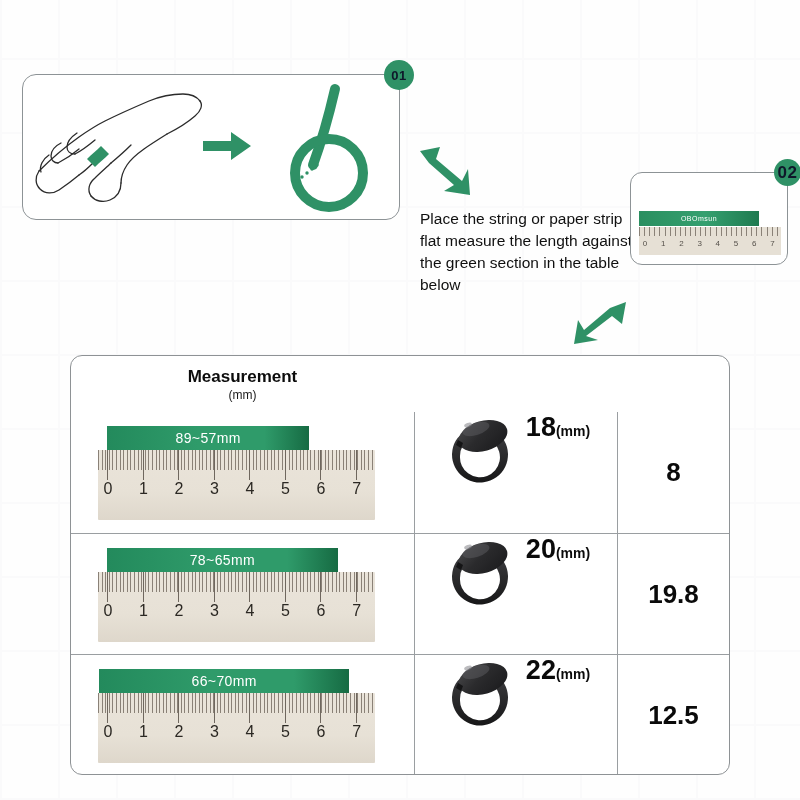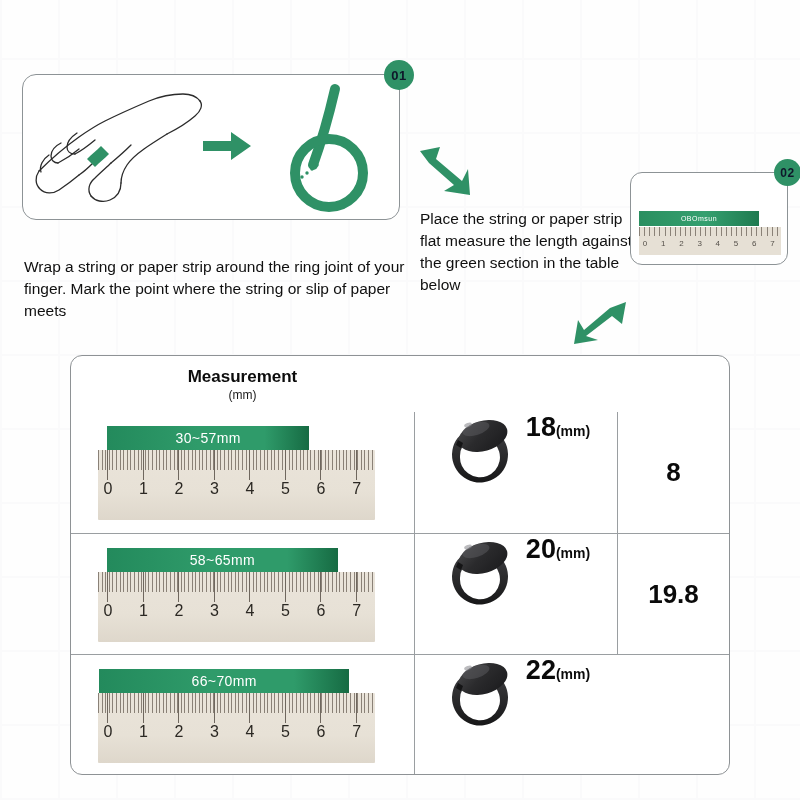--- a/index.html
+++ b/index.html
@@ -64,21 +64,21 @@
     background: #2f9166;
     color: #0f172a;
     font-size: 13px;
     font-weight: bold;
     display: flex;
     align-items: center;
     justify-content: center;
     letter-spacing: 0.5px;
   }
   .badge01 { right: -15px; top: -15px; }
-  .badge02 { right: -14px; top: -14px; width: 27px; height: 27px; font-size: 12px; }
+  .badge02 { right: -14px; top: -14px; width: 27px; height: 27px; font-size: 17px; }
 
   .hand-svg { position: absolute; left: 8px; top: 10px; }
   .arrow-right-svg { position: absolute; left: 178px; top: 55px; }
   .loop-svg { position: absolute; left: 240px; top: 6px; }
 
   
   .caption1 {
     position: absolute;
     left: 24px;
     top: 256px;
@@ -291,21 +291,20 @@
       <g fill="#2f9166">
         <circle cx="34" cy="100" r="1.7"></circle>
         <circle cx="39" cy="96" r="1.7"></circle>
         <circle cx="44" cy="92" r="1.7"></circle>
         <circle cx="49" cy="88" r="1.7"></circle>
         <circle cx="54" cy="84" r="1.7"></circle>
       </g>
     </svg>
   </div>
 
-  <div class="caption1">Wrap a string or paper strip around the ring joint of your finger. Mark the point where the string or slip of paper meets</div>
 
   <svg class="arrow-mid" width="58" height="58" viewBox="0 0 58 58">
     <path d="M4 10 L24 6 L20 18 L46 40 L52 28 L54 54 L28 50 L38 44 L13 22 Z" fill="#2f9166"></path>
   </svg>
 
   <div class="caption2">Place the string or paper strip flat measure the length against the green section in the table below</div>
 
   <svg class="arrow-low" width="58" height="52" viewBox="0 0 58 52">
     <path d="M54 8 L50 30 L40 22 L14 42 L26 46 L2 50 L6 26 L12 36 L38 14 Z" fill="#2f9166"></path>
   </svg>
@@ -351,21 +350,21 @@
                   <span style="left: 10px;">0</span>
                   <span style="left: 45.5128px;">1</span>
                   <span style="left: 81.0256px;">2</span>
                   <span style="left: 116.538px;">3</span>
                   <span style="left: 152.051px;">4</span>
                   <span style="left: 187.564px;">5</span>
                   <span style="left: 223.077px;">6</span>
                   <span style="left: 258.59px;">7</span>
                 </div>
               </div>
-              <div class="green-strip" style="left: 9px; width: 202.423px;">30~57mm</div>
+              <div class="green-strip" style="left: 9px; width: 202.423px;">89~57mm</div>
             </div>
           </div>
           <div class="c2">
             <div class="ring-cell-inner">
               <svg class="ring-img" viewBox="0 0 78 84">
     <defs>
       <linearGradient id="rg" x1="0" y1="0" x2="1" y2="1">
         <stop offset="0%" stop-color="#4a4a4c"></stop>
         <stop offset="45%" stop-color="#2b2b2d"></stop>
         <stop offset="100%" stop-color="#1a1a1c"></stop>
@@ -398,21 +397,21 @@
                   <span style="left: 10px;">0</span>
                   <span style="left: 45.5128px;">1</span>
                   <span style="left: 81.0256px;">2</span>
                   <span style="left: 116.538px;">3</span>
                   <span style="left: 152.051px;">4</span>
                   <span style="left: 187.564px;">5</span>
                   <span style="left: 223.077px;">6</span>
                   <span style="left: 258.59px;">7</span>
                 </div>
               </div>
-              <div class="green-strip" style="left: 9px; width: 230.833px;">58~65mm</div>
+              <div class="green-strip" style="left: 9px; width: 230.833px;">78~65mm</div>
             </div>
           </div>
           <div class="c2">
             <div class="ring-cell-inner">
               <svg class="ring-img" viewBox="0 0 78 84">
     <defs>
       <linearGradient id="rg" x1="0" y1="0" x2="1" y2="1">
         <stop offset="0%" stop-color="#4a4a4c"></stop>
         <stop offset="45%" stop-color="#2b2b2d"></stop>
         <stop offset="100%" stop-color="#1a1a1c"></stop>
@@ -471,17 +470,20 @@
     </defs>
     <path d="M10 42 a28 28 0 1 0 48 -19 l-6 8 a20 20 0 1 1 -34 13 a20 20 0 0 1 10 -17 l-4 -8 A28 28 0 0 0 10 42 Z" fill="url(#rb)"></path>
     <ellipse cx="41" cy="24" rx="25" ry="15" transform="rotate(-16 41 24)" fill="url(#rg)"></ellipse>
     <ellipse cx="34" cy="17" rx="14" ry="6" transform="rotate(-18 34 17)" fill="#5a5a5d" opacity="0.55"></ellipse>
     <ellipse cx="26" cy="13" rx="4" ry="2" transform="rotate(-20 26 13)" fill="#8e8e92" opacity="0.6"></ellipse>
     <path d="M16 28 l5 3 -2 5 -5 -3 Z" fill="#141415"></path>
   </svg>
               <div class="ring-size-text">22<span class="unit">(mm)</span></div>
             </div>
           </div>
+          <div class="c3">
+            <div class="us-size-text">12.5</div>
+          </div>
         </div>
       </div>
   </div>
 
 </div>
 
 </body></html>

